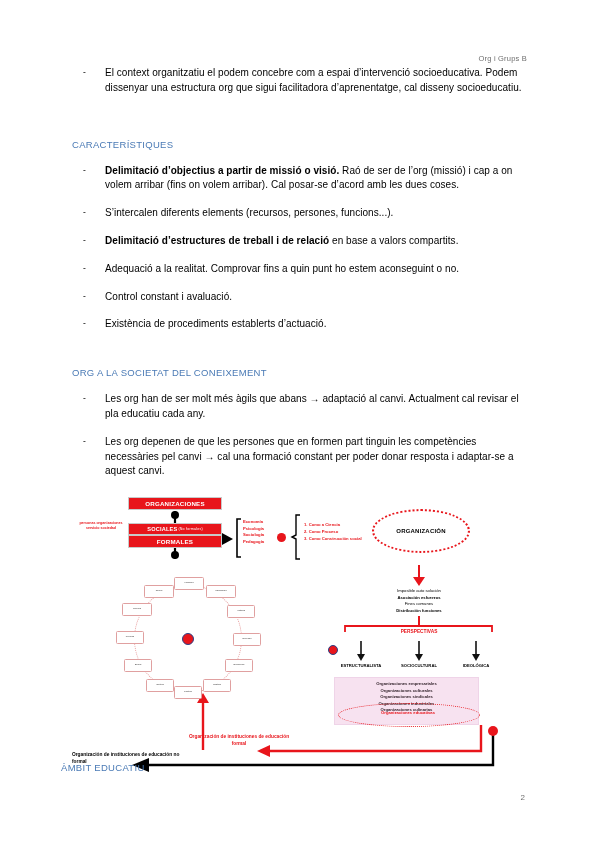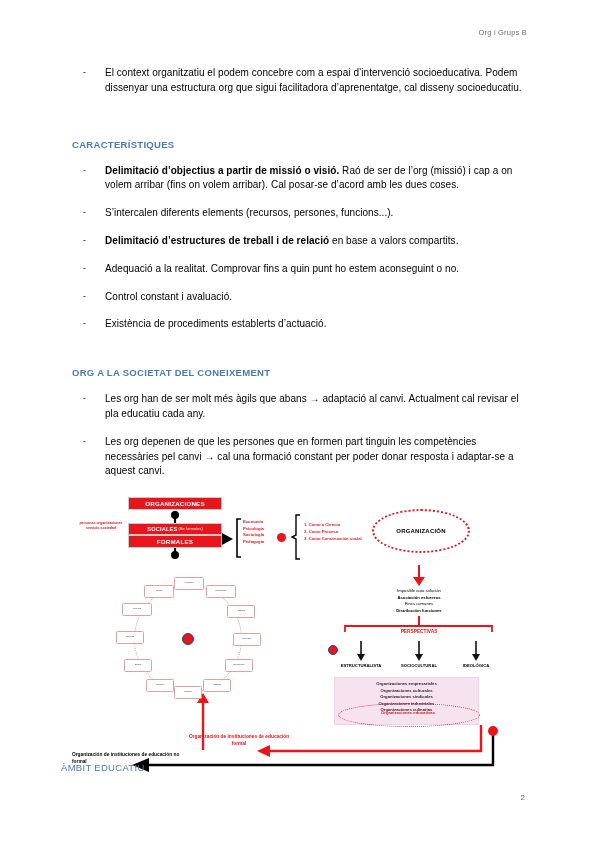--- a/index.html
+++ b/index.html
@@ -12,21 +12,21 @@
   }
   .page {
     position: relative;
     width: 599px;
     height: 848px;
     background: #ffffff;
     overflow: hidden;
   }
   .header-right {
     position: absolute;
-    top: 28px;
+    top: 54px;
     right: 72px;
     font-size: 7.5px;
     color: #6f6f6f;
     letter-spacing: 0.2px;
   }
   .page-num {
     position: absolute;
     bottom: 46px;
     right: 74px;
     font-size: 8px;
@@ -58,21 +58,21 @@
     line-height: 1.48;
     color: #000;
     letter-spacing: 0.05px;
   }
   .b { font-weight: bold; text-align: center; }
   .section-head {
     color: #4a7ab5;
     font-size: 9.5px;
     letter-spacing: 0.3px;
     margin: 0 0 14px 0;
-    font-weight: bold;
+    font-weight: normal;
   }
   .lead-bold {
     font-size: 8.5px;
     font-weight: bold;
     color: #000;
     margin: 0 0 13px 0;
   }
   .spacer-top { height: 30px; }
   .spacer-mid { height: 22px; }
 

